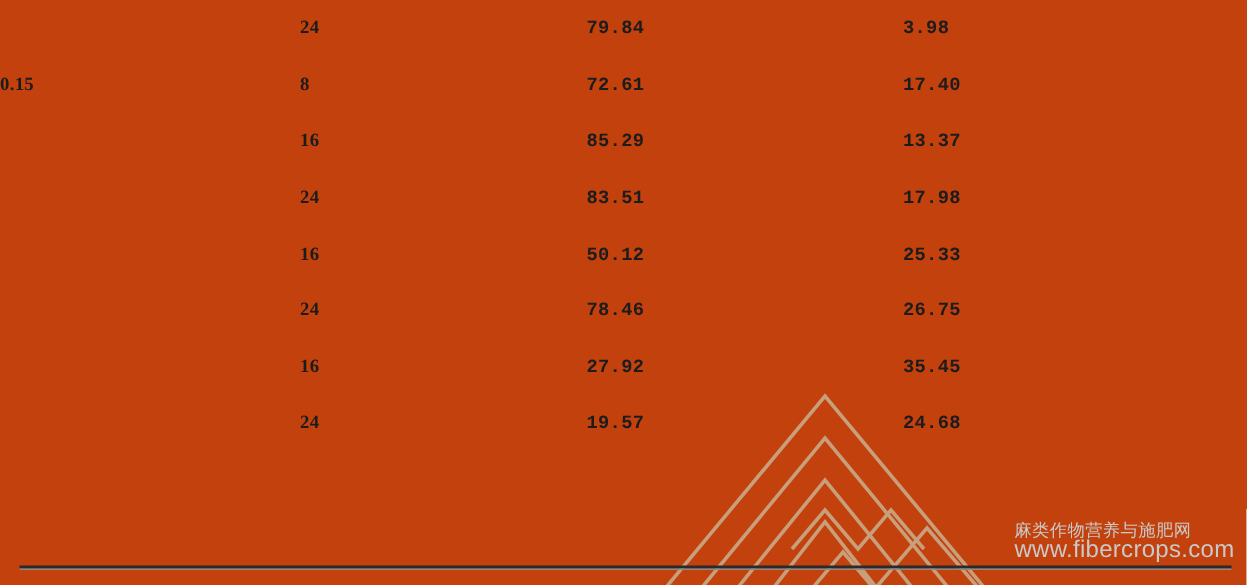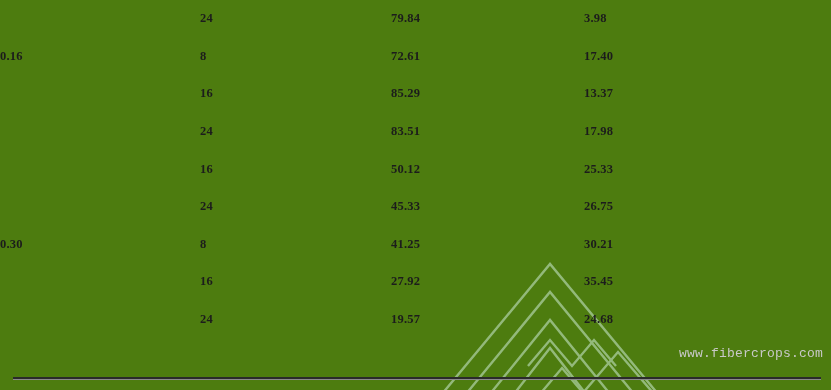--- a/index.html
+++ b/index.html
@@ -4,21 +4,21 @@
 <style>
   html, body {
     margin: 0;
     padding: 0;
     background: #ffffff;
   }
   #page {
     position: relative;
     width: 831px;
     height: 390px;
-    background: #4d7c0f;
+    background: #c2410c;
     overflow: hidden;
     font-family: "Liberation Serif", "DejaVu Serif", serif;
   }
 
   
   #logo-watermark {
     position: absolute;
     left: 432px;
     top: 244px;
     width: 270px;
@@ -40,22 +40,22 @@
   }
   #site-watermark .wm-cn {
     font-family: "DejaVu Sans", "Liberation Sans", sans-serif;
     font-size: 11.5px;
     letter-spacing: 0.3px;
     color: #c9c9c9;
     white-space: nowrap;
     display: block;
   }
   #site-watermark .wm-url {
-    font-family: Liberation Mono, monospace;
-    font-size: 13px;
+    font-family: Liberation Sans, sans-serif;
+    font-size: 16px;
     letter-spacing: 0.2px;
     color: #c9c9c9;
     white-space: nowrap;
     display: block;
   }
 
   
   #data-table {
     position: absolute;
     left: 0;
@@ -73,23 +73,23 @@
     color: #1c1c1c;
     letter-spacing: 0.2px;
     white-space: nowrap;
   }
   td.col-1 { width: 200px; padding-left: 14px; }
   td.col-2 { width: 183px; padding-left: 209px; }
   td.col-3 { width: 195px; padding-left: 0px; }
   td.col-4 { width: 253px; padding-left: 0px; }
 
   
-  td.col-3 span.cell, td.col-4 span.cell { display: inline-block; }
+  td.col-3 span.cell, td.col-4 span.cell { display: inline-block; font-family: Liberation Mono, monospace; }
   td.col-3 span.cell { margin-left: 8px; }
-  td.col-4 span.cell { margin-left: 6px; }
+  td.col-4 span.cell { margin-left: 24px; }
 
   
   #bottom-rule {
     position: absolute;
     left: 13px;
     top: 377px;
     width: 808px;
     height: 2px;
     background: #2a2a2a;
     z-index: 3;
@@ -125,21 +125,21 @@
     <tbody>
 
       <tr>
         <td class="col-1"></td>
         <td class="col-2">24</td>
         <td class="col-3"><span class="cell">79.84</span></td>
         <td class="col-4"><span class="cell">3.98</span></td>
       </tr>
 
       <tr>
-        <td class="col-1">0.16</td>
+        <td class="col-1">0.15</td>
         <td class="col-2">8</td>
         <td class="col-3"><span class="cell">72.61</span></td>
         <td class="col-4"><span class="cell">17.40</span></td>
       </tr>
 
       <tr>
         <td class="col-1"></td>
         <td class="col-2">16</td>
         <td class="col-3"><span class="cell">85.29</span></td>
         <td class="col-4"><span class="cell">13.37</span></td>
@@ -156,30 +156,24 @@
       <tr>
         <td class="col-1"></td>
         <td class="col-2">16</td>
         <td class="col-3"><span class="cell">50.12</span></td>
         <td class="col-4"><span class="cell">25.33</span></td>
       </tr>
 
       <tr>
         <td class="col-1"></td>
         <td class="col-2">24</td>
-        <td class="col-3"><span class="cell">45.33</span></td>
+        <td class="col-3"><span class="cell">78.46</span></td>
         <td class="col-4"><span class="cell">26.75</span></td>
       </tr>
 
-      <tr>
-        <td class="col-1">0.30</td>
-        <td class="col-2">8</td>
-        <td class="col-3"><span class="cell">41.25</span></td>
-        <td class="col-4"><span class="cell">30.21</span></td>
-      </tr>
 
       <tr>
         <td class="col-1"></td>
         <td class="col-2">16</td>
         <td class="col-3"><span class="cell">27.92</span></td>
         <td class="col-4"><span class="cell">35.45</span></td>
       </tr>
 
       <tr>
         <td class="col-1"></td>
@@ -188,16 +182,17 @@
         <td class="col-4"><span class="cell">24.68</span></td>
       </tr>
 
     </tbody>
   </table>
 
   <div id="bottom-rule"></div>
   <div id="bottom-rule-thin"></div>
 
   <div id="site-watermark">
+    <span class="wm-cn">麻类作物营养与施肥网</span>
     <span class="wm-url">www.fibercrops.com</span>
   </div>
 
 </div>
 
 </body></html>

